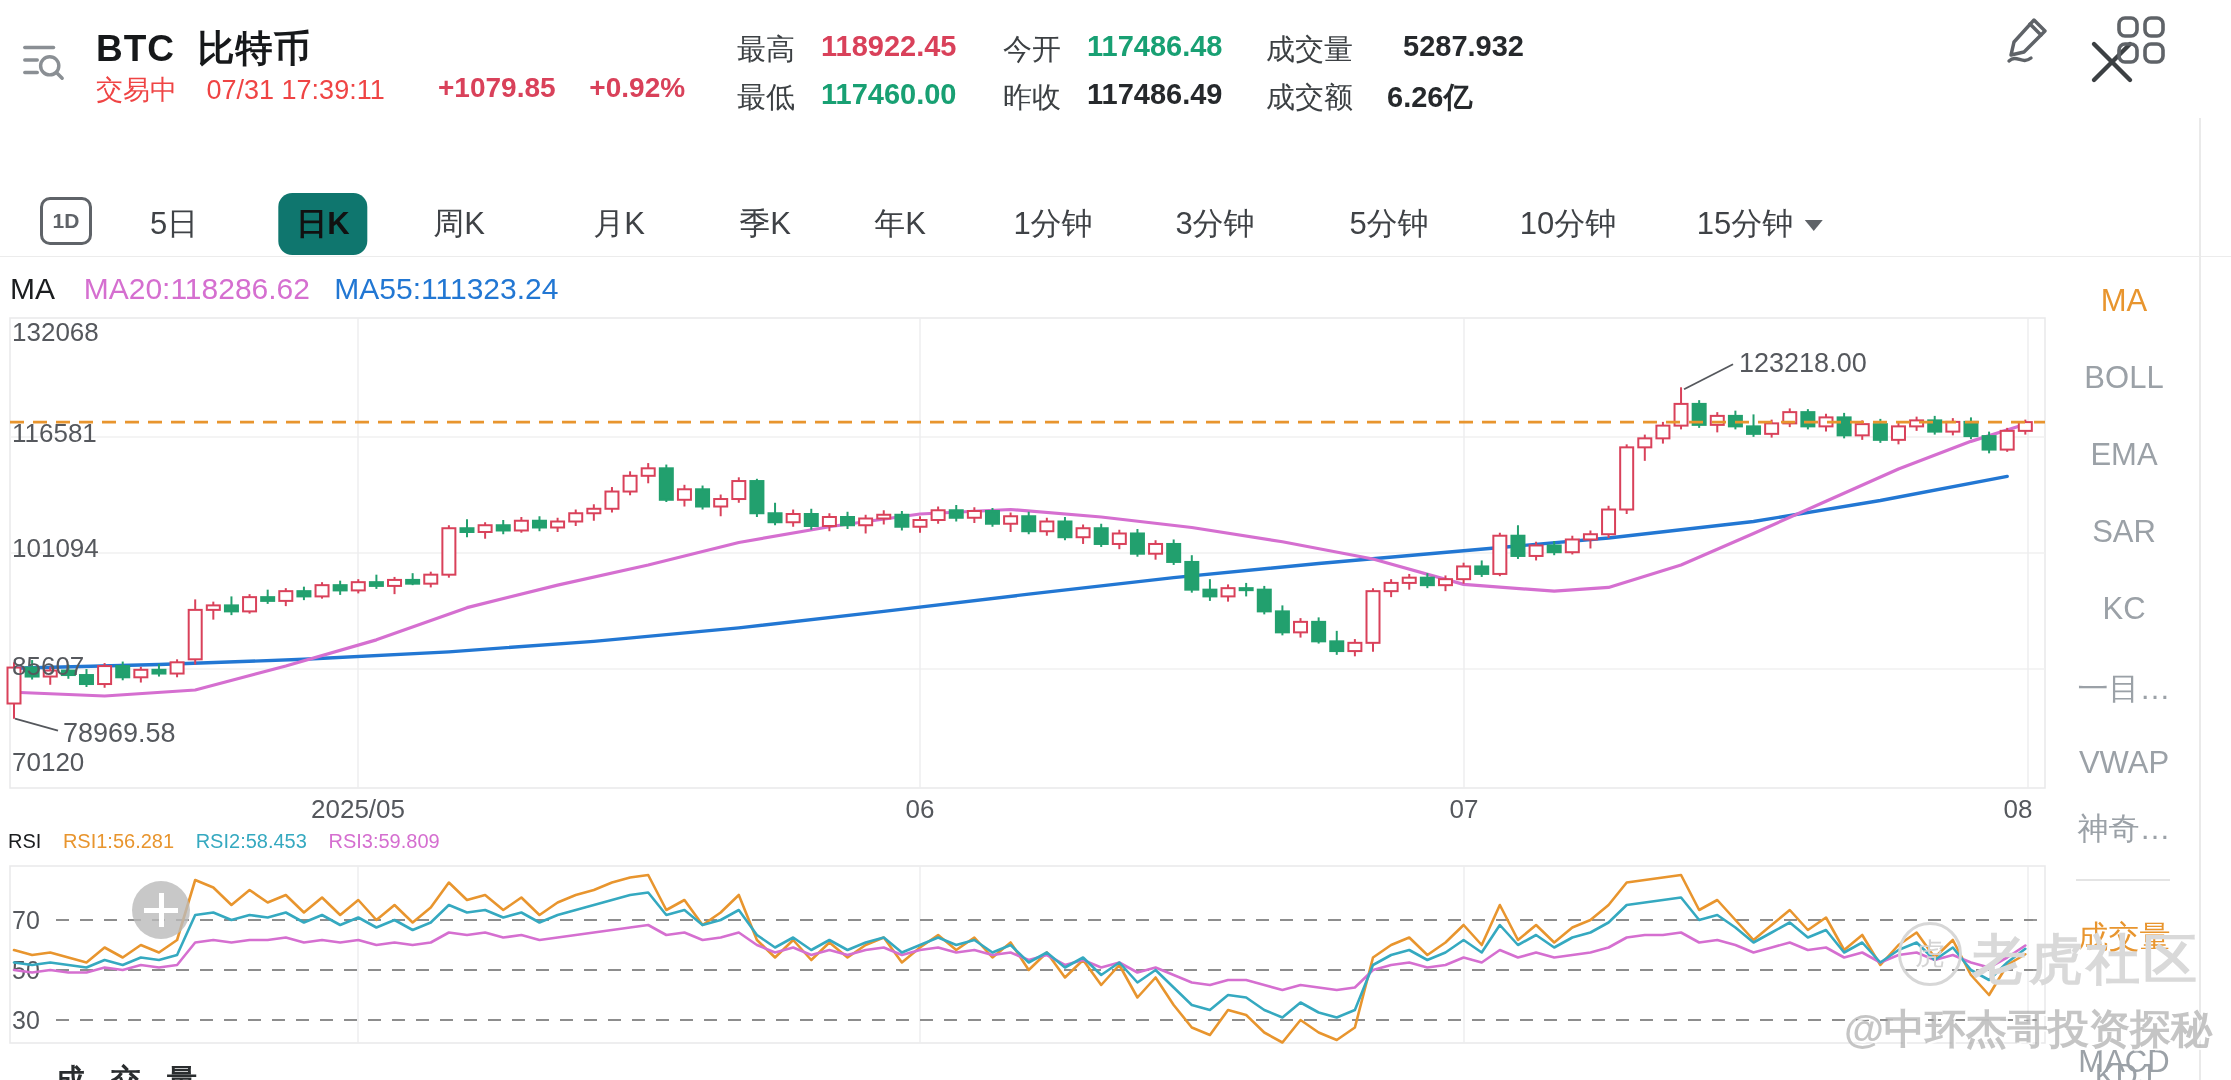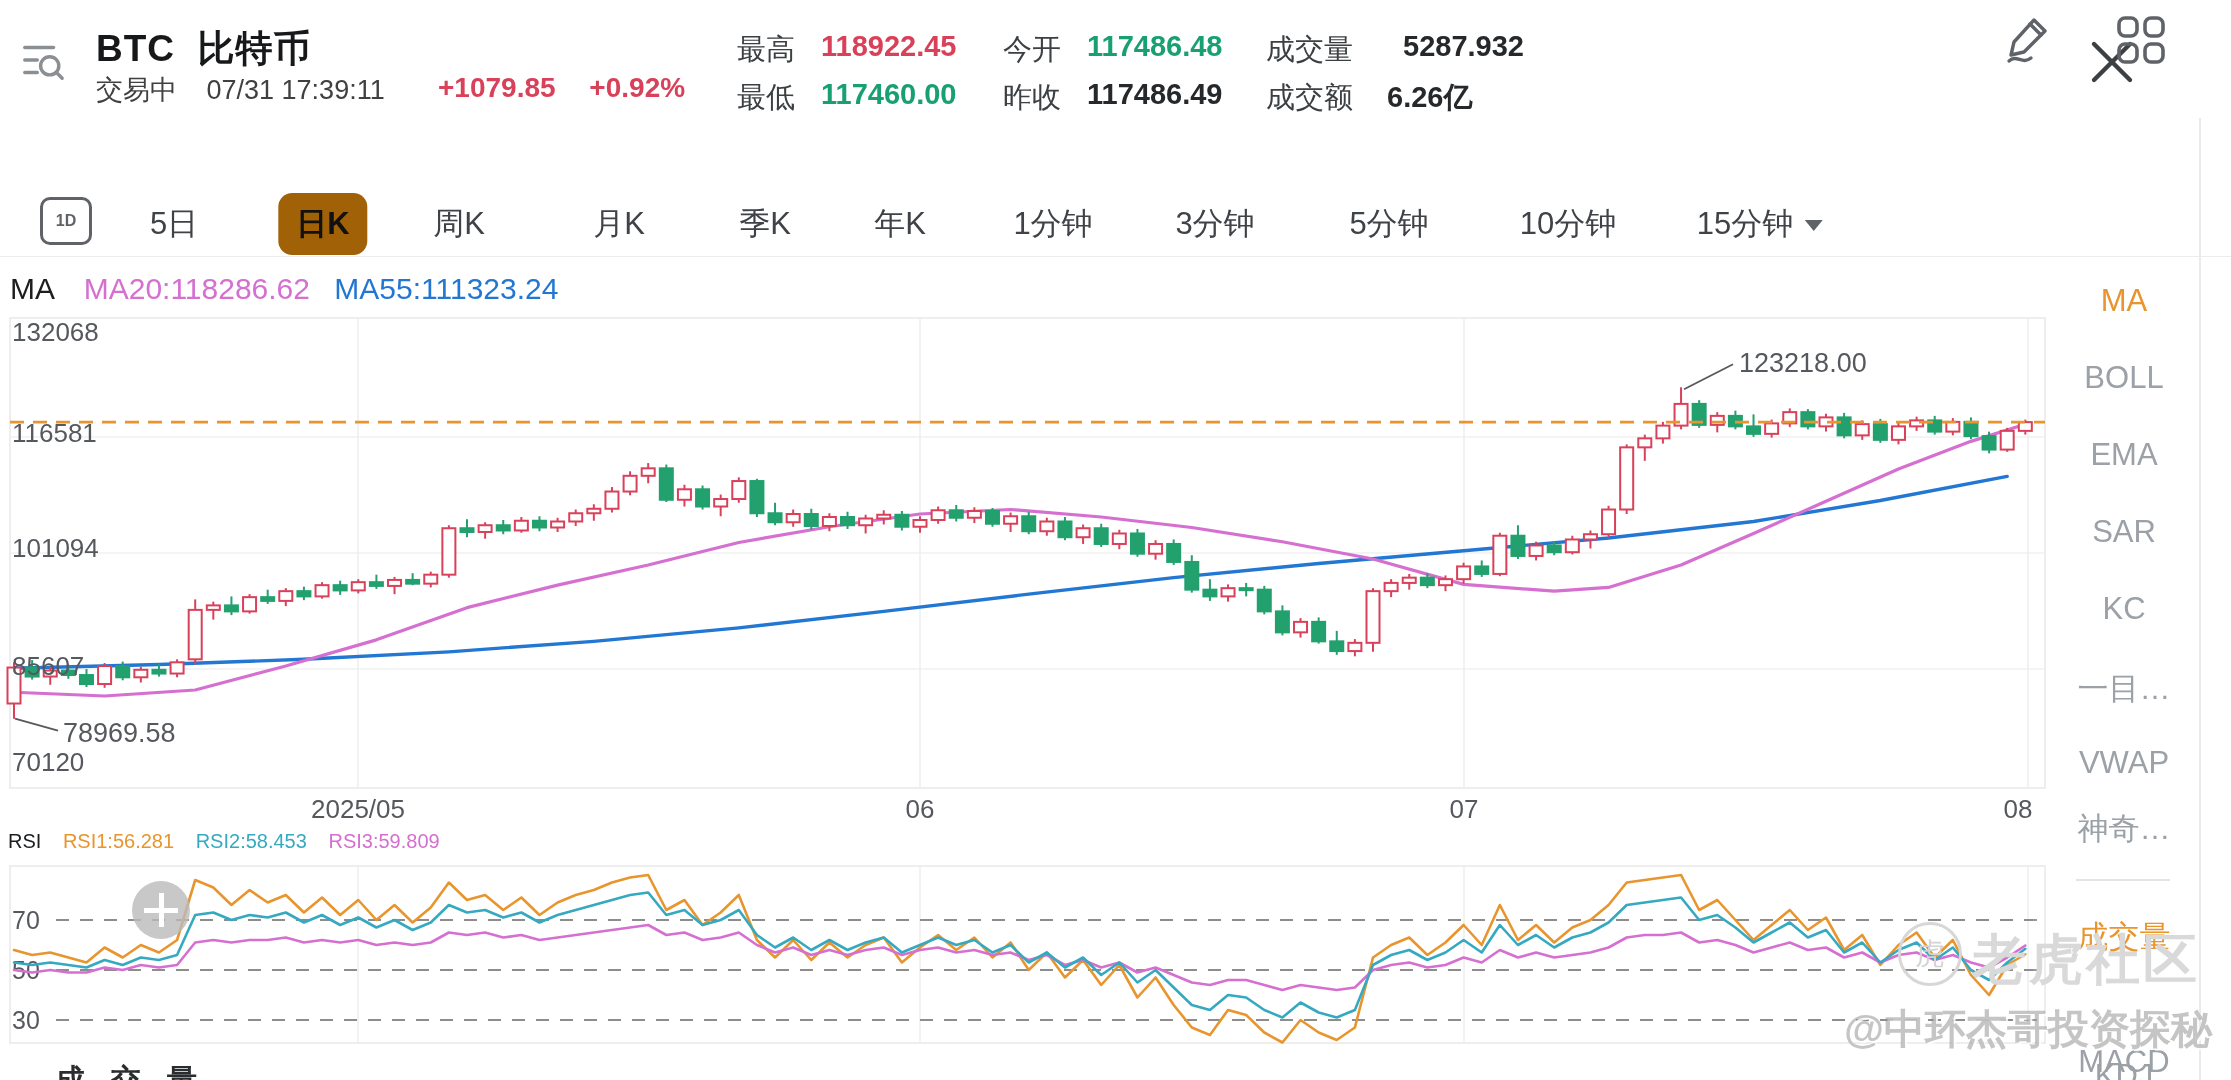--- a/index.html
+++ b/index.html
@@ -1,34 +1,34 @@
 <!DOCTYPE html>
 <html><head>
 <meta charset="utf-8">
 <style>
   html,body{margin:0;padding:0;background:#fff;}
   #app{position:relative;width:2231px;height:1080px;background:#fff;overflow:hidden;
        font-family:"Liberation Sans","DejaVu Sans",sans-serif;color:#202124;}
   .abs{position:absolute;}
   
   .sym{left:96px;top:24px;font-size:37px;font-weight:700;color:#16181a;letter-spacing:1px;}
-  .status{left:96px;top:72px;font-size:27px;color:#404040;}
+  .status{left:96px;top:72px;font-size:27px;color:#ef4444;}
   .status span{margin-right:22px;}
   .price{left:438px;top:20px;font-size:42px;font-weight:700;}
   .chg{left:438px;top:72px;font-size:28px;font-weight:600;}
   .chg span{margin-right:26px;}
   .stat-label{font-size:29px;color:#3c4043;}
   .stat-value{font-size:29px;font-weight:600;}
   
   #tabbar{left:0;top:183px;width:2231px;height:73px;border-bottom:1px solid #ececec;}
   .tab{position:absolute;top:10px;transform:translateX(-50%);font-size:31px;color:#3f4246;
        padding:10px 18px;border-radius:14px;white-space:nowrap;cursor:pointer;}
-  .tab.sel{background:#a16207;font-weight:700;color:#111;}
+  .tab.sel{background:#0f766e;font-weight:700;color:#111;}
   .tab-1d{position:absolute;top:14px;transform:translateX(-50%);width:46px;height:42px;
-       border:3px solid #5f6368;border-radius:10px;color:#5f6368;font-size:16px;font-weight:700;
+       border:3px solid #5f6368;border-radius:10px;color:#5f6368;font-size:21px;font-weight:700;
        display:flex;align-items:center;justify-content:center;}
   .caret{display:inline-block;width:0;height:0;border-left:9px solid transparent;
        border-right:9px solid transparent;border-top:11px solid #5f6368;margin-left:12px;vertical-align:middle;}
   .toolicon{position:absolute;top:14px;width:52px;height:52px;}
   
   .legend{font-size:30px;font-weight:500;white-space:nowrap;}
   
   .side-item{position:absolute;left:2050px;width:148px;text-align:center;font-size:31px;
        color:#9ba1a7;cursor:pointer;white-space:nowrap;}
   .side-item.sel{color:#e8952e;}

